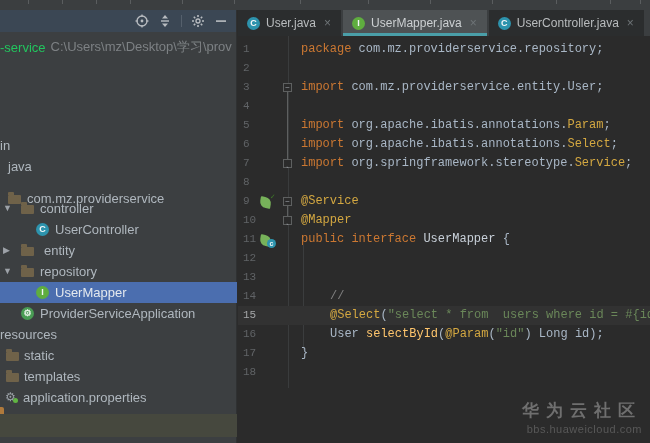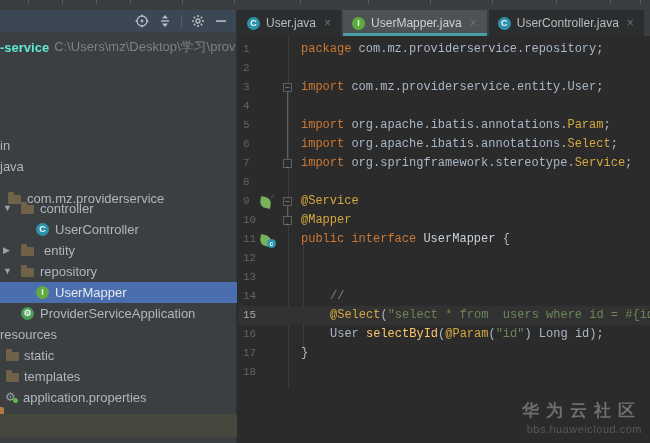--- a/index.html
+++ b/index.html
@@ -17,21 +17,21 @@
   .panel-header { position:absolute; left:0; top:0; width:100%; height:22px;
                   background:#3b4754; display:flex; align-items:center;
                   justify-content:flex-end; gap:9px; padding-right:8px; }
   .panel-header .hsep { width:1px; height:12px; background:#55606c; }
   .hicon { width:14px; height:14px; display:flex; align-items:center; justify-content:center; }
   .hicon svg { display:block; }
 
   .project-root-row { position:absolute; left:0; top:26px; width:100%; height:22px;
                       display:flex; align-items:center; white-space:nowrap; overflow:hidden;
                       font-size:13px; }
-  .project-root-name { color:#5eead4; font-weight:bold; }
+  .project-root-name { color:#22c55e; font-weight:normal; }
   .project-root-path { color:#7d8184; margin-left:5px; }
 
   .tree { position:absolute; left:0; top:0; width:100%; height:100%;margin-top:18px; }
   .tree-row { position:absolute; left:0; width:237px; height:21px; font-size:13px;
               color:#afb7be; white-space:nowrap; }
   .tree-row.selected { background:#4b6eaf; color:#e4e9ee; }
   .tree-row .arrow { position:absolute; top:6px; font-size:9px; color:#9da2a8; line-height:9px; }
   .tree-row .lbl { position:absolute; top:3px; }
 
   .icon-folder { position:absolute; top:7px; width:13px; height:9px; background:#6f6249;
@@ -168,21 +168,21 @@
     <div class="project-root-row">
       <span class="project-root-name">-service</span>
       <span class="project-root-path">C:\Users\mz\Desktop\学习\prov</span>
     </div>
 
     <div class="tree" id="tree">
         <div class="tree-row" style="top: 107px;">
           <span class="lbl" style="left: 0px;">in</span>
         </div>
         <div class="tree-row" style="top: 128px;">
-          <span class="lbl" style="left: 0px;">java</span>
+          <span class="lbl" style="left: 8px;">java</span>
         </div>
         <div class="tree-row" style="top: 160px;">
           <span class="icon-folder" style="left: 8px;"></span>
           <span class="lbl" style="left: 27px;">com.mz.providerservice</span>
         </div>
         <div class="tree-row" style="top: 170px;">
           <span class="arrow" style="left: 3px;">▼</span>
           <span class="icon-folder" style="left: 21px;"></span>
           <span class="lbl" style="left: 40px;">controller</span>
         </div>

